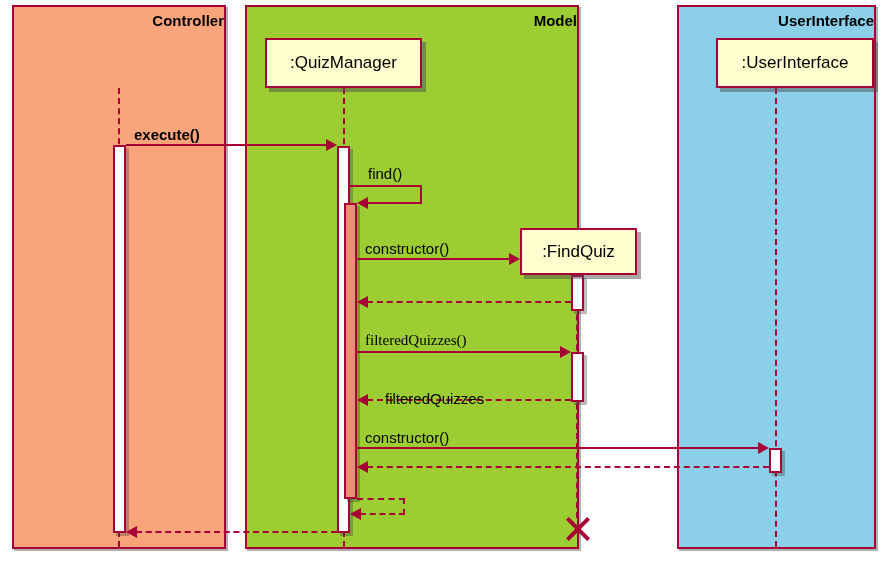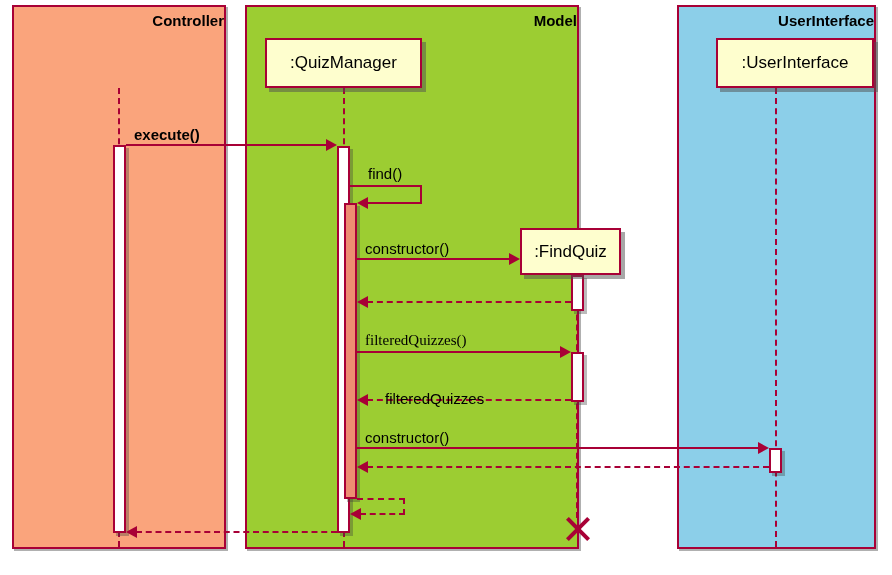--- a/index.html
+++ b/index.html
@@ -61,21 +61,21 @@
   <div class="activation" style="left:113px;top:145px;height:388px;"></div>
   <div class="activation" style="left:337px;top:146px;height:387px;"></div>
   <div class="activation nested" style="left:344px;top:203px;height:296px;"></div>
   <div class="activation" style="left:571px;top:275px;height:36px;"></div>
   <div class="activation" style="left:571px;top:352px;height:50px;"></div>
   <div class="activation" style="left:769px;top:448px;height:25px;"></div>
 
   <div class="pbox" style="left:265px;top:38px;width:157px;height:50px;">
     <span>:QuizManager</span>
   </div>
-  <div class="pbox" style="left:520px;top:228px;width:101px;height:47px;">
+  <div class="pbox" style="left:520px;top:228px;width:117px;height:47px;">
     <span>:FindQuiz</span>
   </div>
   <div class="pbox" style="left:695px;top:38px;width:158px;height:50px;margin-left:21px;">
     <span>:UserInterface</span>
   </div>
 
   <div class="mlabel" style="left:134px;top:126px;font-weight:bold;">execute()</div>
   <div class="mline" style="left:126px;top:144px;width:201px;"></div>
   <div class="arrow right" style="left:326px;top:139px;"></div>
 

